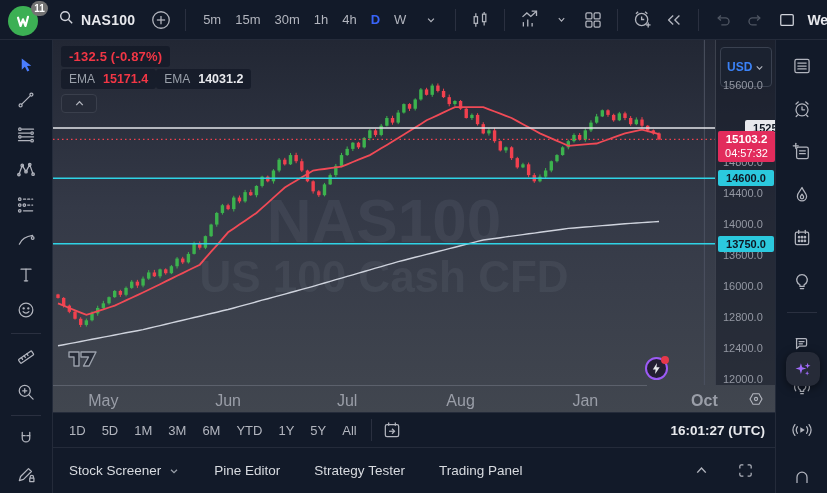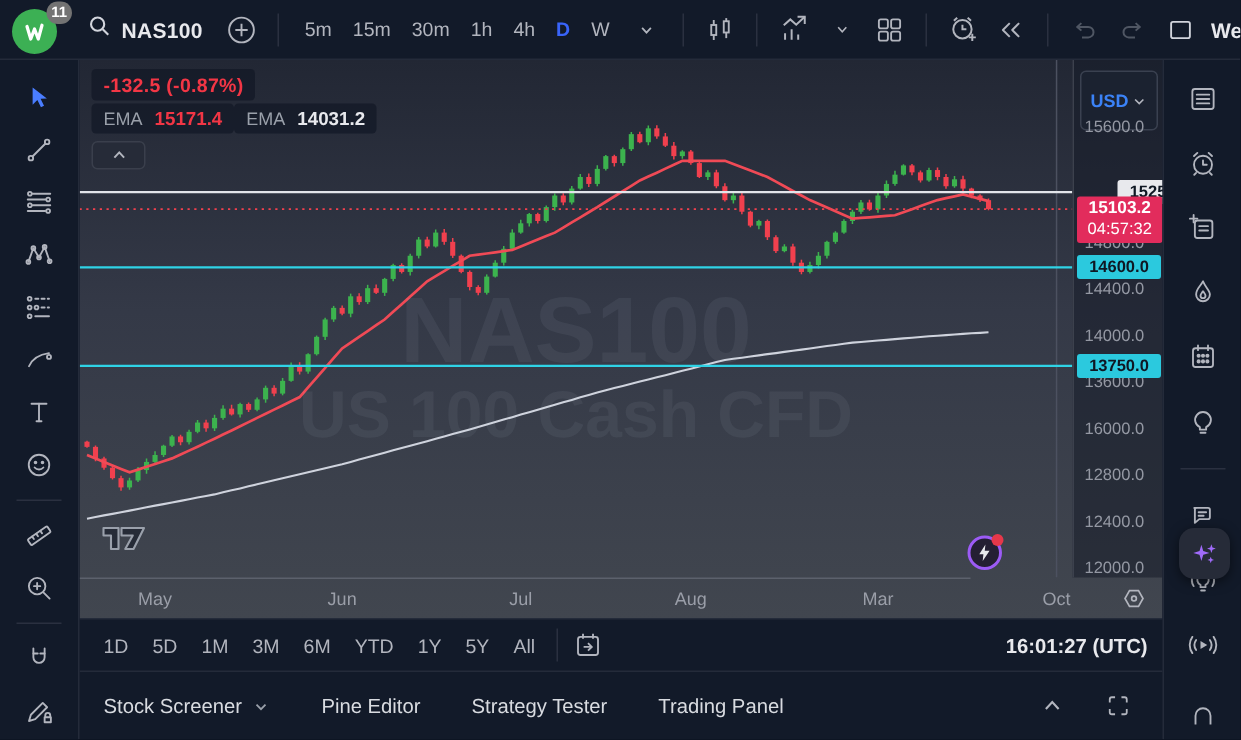--- a/index.html
+++ b/index.html
@@ -56,21 +56,21 @@
     justify-content:center; cursor:pointer; z-index:5;
   }
   
   #chart-wrap {
     position:absolute; left:53px; top:40px; width:722px; height:372px;
     background:linear-gradient(180deg,#222734 0%,#343947 45%,#41464f 100%);
   }
   #plot-svg { position:absolute; left:0; top:0; }
   #xaxis-strip {
     position:absolute; left:0; top:345px; width:594px; height:27px;
-    border-top:1px solid #5c616c; font-size:12px; color:#9a9ea8;
+    border-top:1px solid #5c616c; font-size:16px; color:#9a9ea8;
   }
   .month-label { position:absolute; top:6px; transform:translateX(-50%); cursor:default; }
   #axis-col {
     position:absolute; left:662px; top:0; width:60px; height:345px;
     background:rgba(22,28,40,.55); border-left:1px solid #3c414d; z-index:6;
   }
   #currency-btn {
     position:absolute; left:4px; top:7px; width:52px; height:40px; border:1px solid #3a4150;
     border-radius:4px; background:#1b2230; display:flex; align-items:center; justify-content:space-between;
     padding:0 6px; font-size:12px; font-weight:bold; color:#3b82f6; cursor:pointer;
@@ -589,22 +589,22 @@
             </svg>
         </div>
       </div>
     </div>
 
     <div id="xaxis-strip">
         <div class="month-label" style="left: 50.36px;">May</div>
         <div class="month-label" style="left: 175.1px;">Jun</div>
         <div class="month-label" style="left: 294.17px;">Jul</div>
         <div class="month-label" style="left: 407.57px;">Aug</div>
-        <div class="month-label" style="left: 532.31px;">Mar</div>
-        <div class="month-label" style="left: 651.38px;">Oct</div>
+        <div class="month-label" style="left: 532.31px;">Jan</div>
+        <div class="month-label" style="left: 651.38px; font-weight: bold;">Oct</div>
       </div>
 
     <div id="axis-col">
       <div id="currency-btn">
         <span>USD</span>
         <svg width="11" height="11" viewBox="0 0 24 24" fill="none" stroke="#b2b5be" stroke-width="2.4">
             <polyline points="6,9.5 12,15.5 18,9.5"></polyline>
           </svg>
       </div>
       <div id="axis-ticks">

